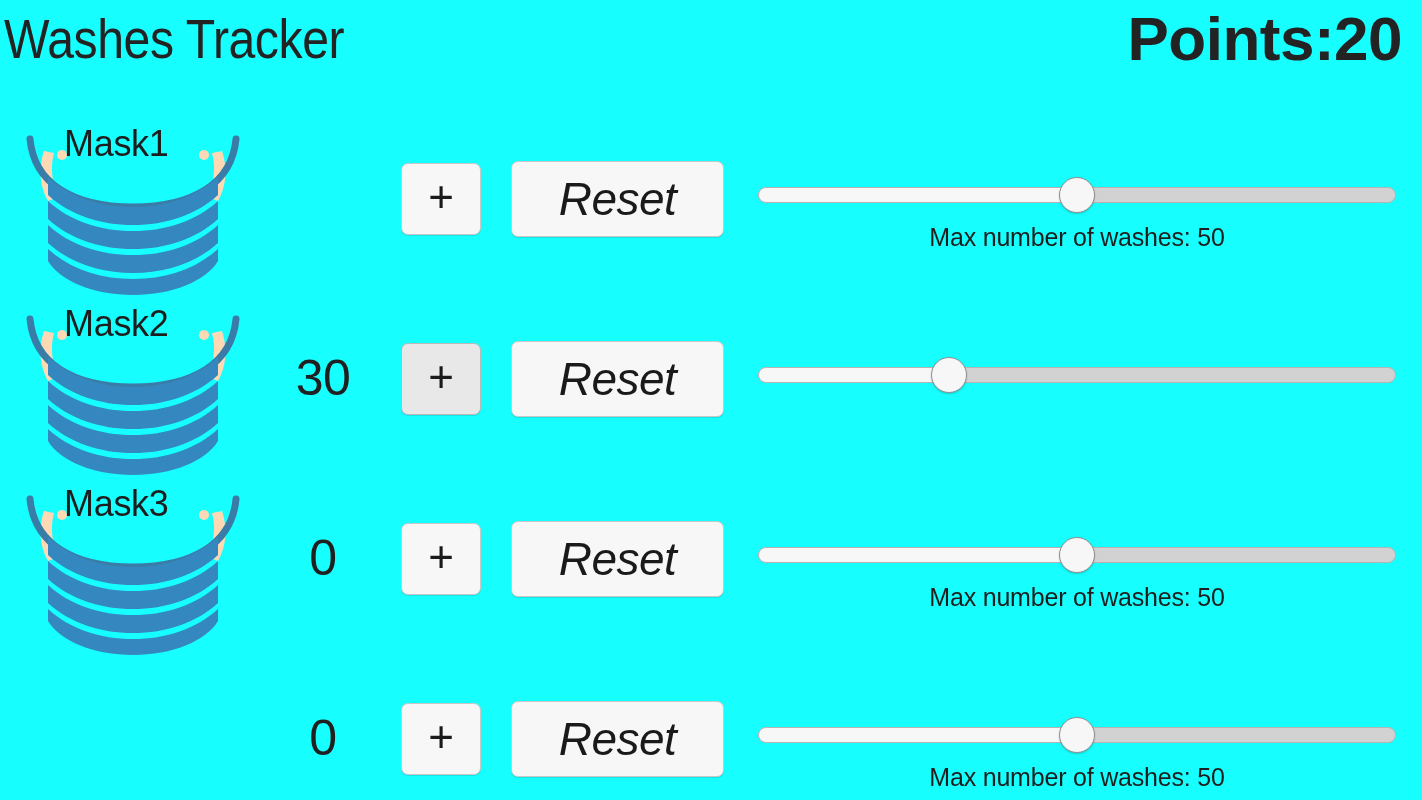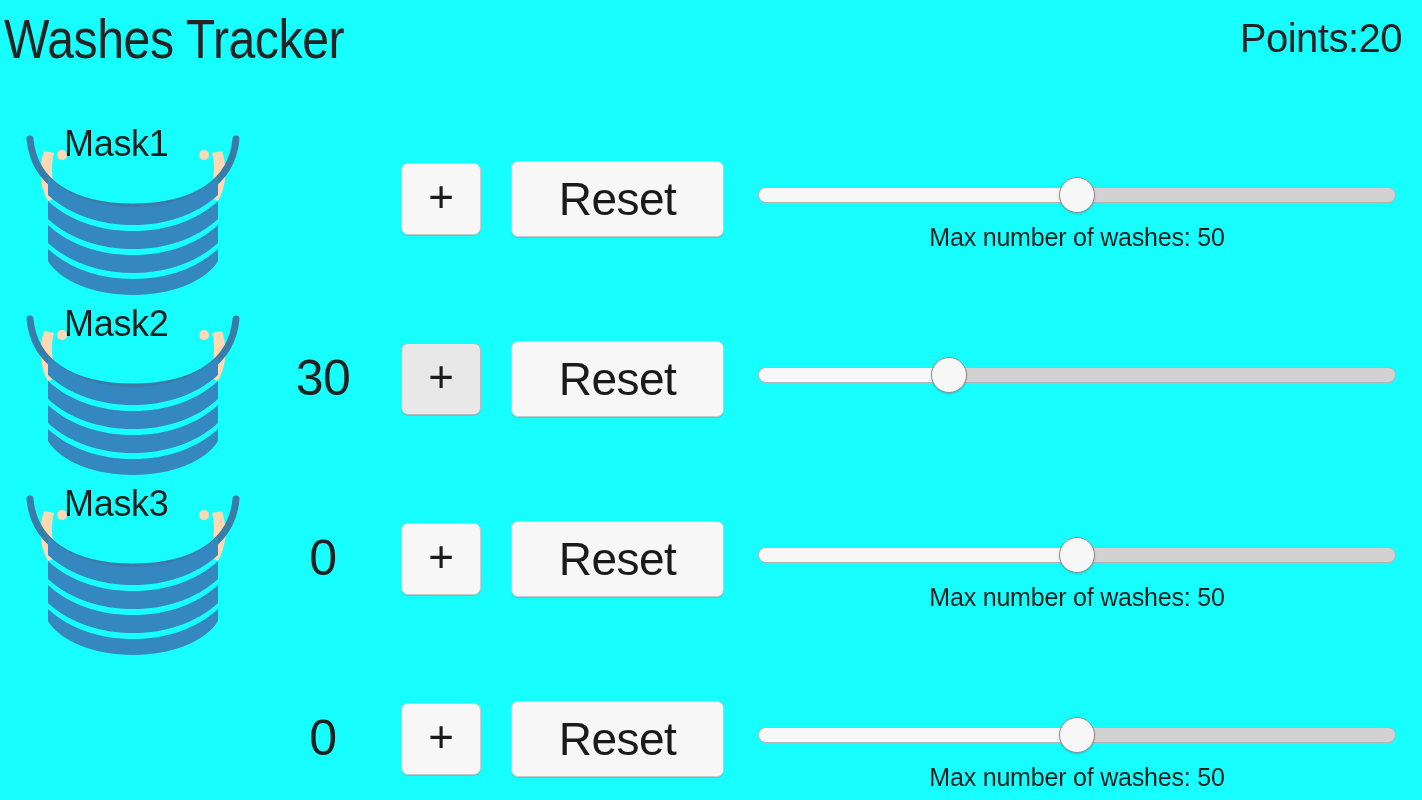--- a/index.html
+++ b/index.html
@@ -32,22 +32,22 @@
     font-family: "Liberation Sans Narrow", "Liberation Sans", sans-serif;
     font-size: 56px;
     font-weight: 400;
     letter-spacing: -0.5px;
     color: #232323;
     transform: scaleX(0.86);
     transform-origin: left center;
     white-space: nowrap;
   }
   .points {
-    font-size: 40px;
-    font-weight: 400;
+    font-size: 62px;
+    font-weight: 700;
     color: #232323;
     white-space: nowrap;
     letter-spacing: -0.5px;
   }
 
   
   .rows { position: absolute; top: 76px; left: 0; width: 1422px; margin-top: 43px; }
   .row {
     position: relative;
     height: 180px;
@@ -112,20 +112,21 @@
   .btn-reset {
     left: 511px;
     top: 42px;
     width: 213px;
     height: 76px;
     font-size: 46px;
     display: flex;
     align-items: center;
     justify-content: center;
     letter-spacing: -0.5px;
+    font-style: italic;
   }
 
   
   .slider-cell {
     position: absolute;
     left: 758px;
     top: 26px;
     width: 640px;
     height: 130px;
   }

